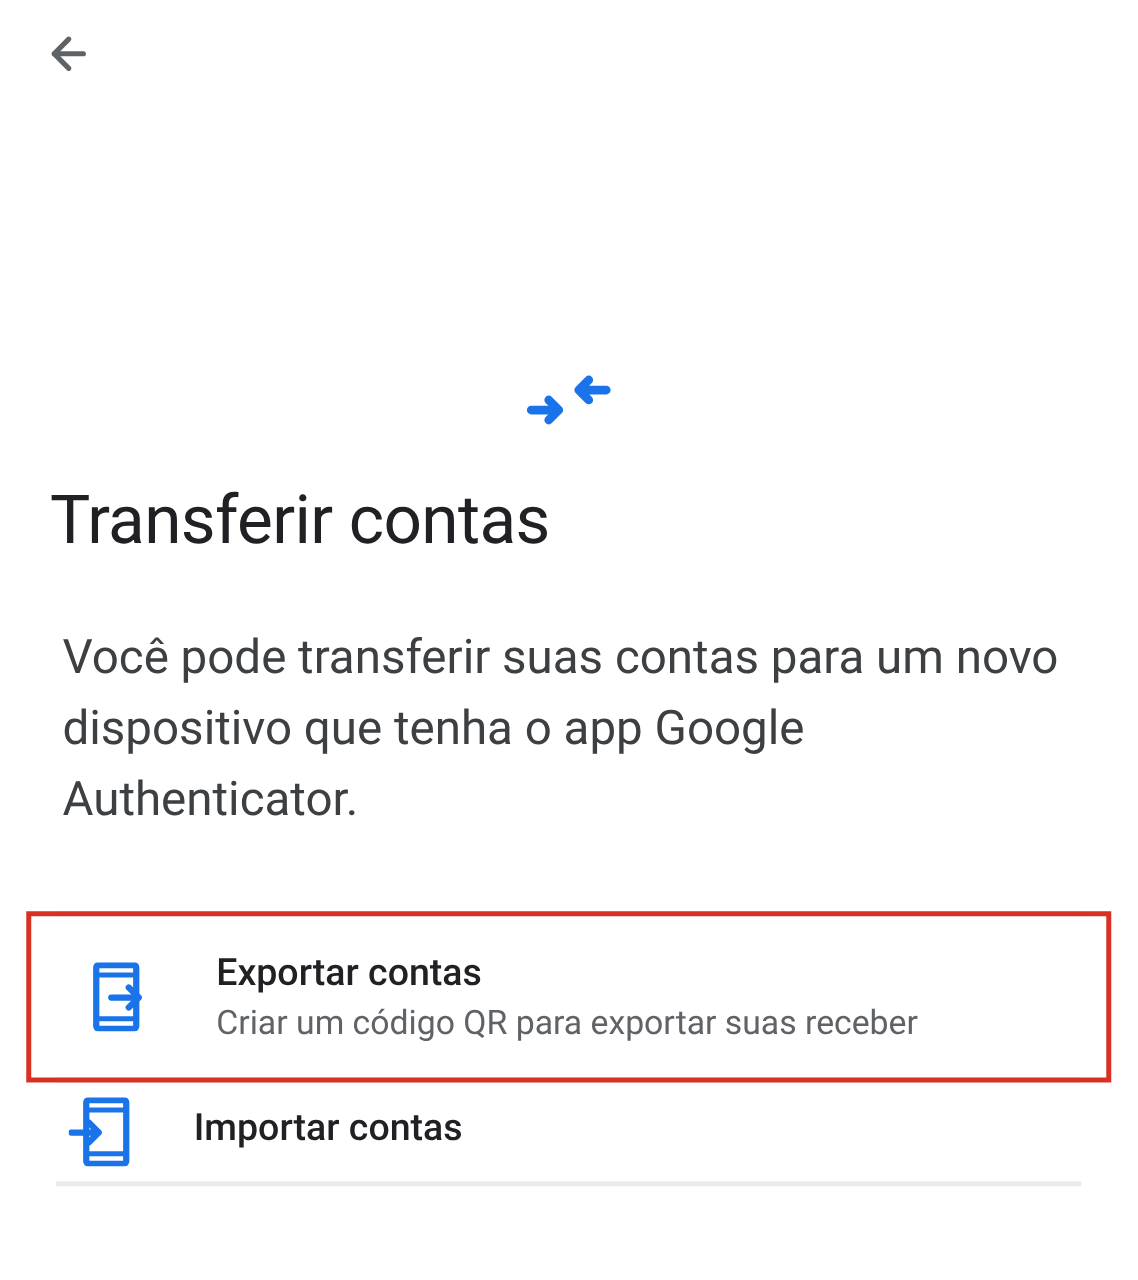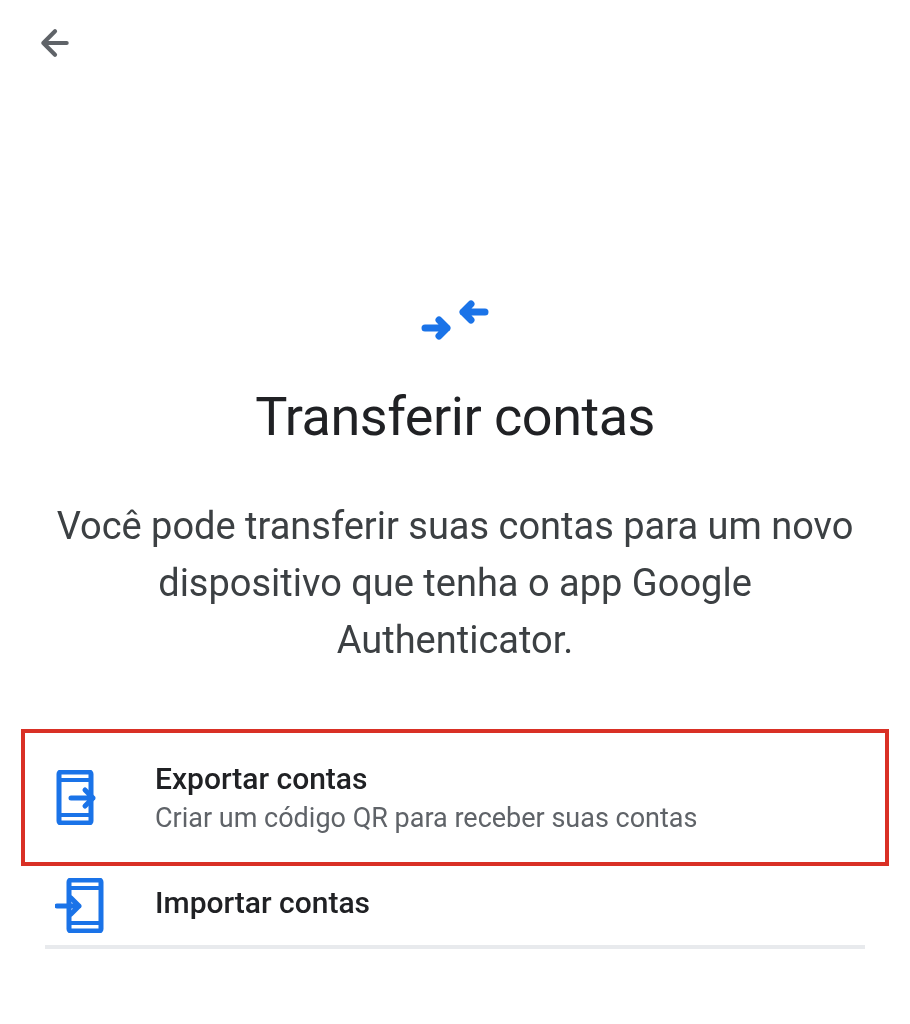--- a/index.html
+++ b/index.html
@@ -23,21 +23,21 @@
       display: flex;
       align-items: center;
       justify-content: center;
       cursor: pointer;
     }
     .back-button svg {
       width: 40px;
       height: 40px;
     }
     .content {
-      text-align: center;
+      text-align: left;
       padding: 0 40px;
       margin-top: 200px;
     }
     .hero-icon {
       display: flex;
       justify-content: center;
       margin-bottom: 35px;
     }
     .hero-icon svg {
       width: 80px;
@@ -68,21 +68,21 @@
     .option-item {
       display: flex;
       align-items: center;
       padding: 12px 30px;
       cursor: pointer;
       position: relative;
     }
     .option-item.highlighted {
       border: 4px solid #d93025;
       margin: -4px;
-      padding: 28px 30px;
+      padding: 28px 48px;
     }
     .option-icon {
       width: 50px;
       height: 55px;
       margin-right: 50px;
       flex-shrink: 0;
     }
     .option-icon svg {
       width: 100%;
       height: 100%;
@@ -134,21 +134,21 @@
     <div class="option-icon">
       <svg viewBox="0 0 50 55" fill="none">
         <rect x="4" y="2" width="32" height="51" rx="2" stroke="#1a73e8" stroke-width="5" fill="none"></rect>
         <line x1="4" y1="10" x2="36" y2="10" stroke="#1a73e8" stroke-width="4"></line>
         <line x1="4" y1="45" x2="36" y2="45" stroke="#1a73e8" stroke-width="4"></line>
         <path d="M 16 28 L 38 28 M 38 28 L 30 20 M 38 28 L 30 36" stroke="#1a73e8" stroke-width="5" stroke-linecap="round" stroke-linejoin="round" fill="none"></path>
       </svg>
     </div>
     <div class="option-text">
       <div class="option-title">Exportar contas</div>
-      <div class="option-subtitle">Criar um código QR para receber suas contas</div>
+      <div class="option-subtitle">Criar um código QR para exportar suas receber</div>
     </div>
   </div>
 
   <div class="divider"></div>
 
   <div class="option-item">
     <div class="option-icon">
       <svg viewBox="0 0 50 55" fill="none">
         <rect x="14" y="2" width="32" height="51" rx="2" stroke="#1a73e8" stroke-width="5" fill="none"></rect>
         <line x1="14" y1="10" x2="46" y2="10" stroke="#1a73e8" stroke-width="4"></line>

